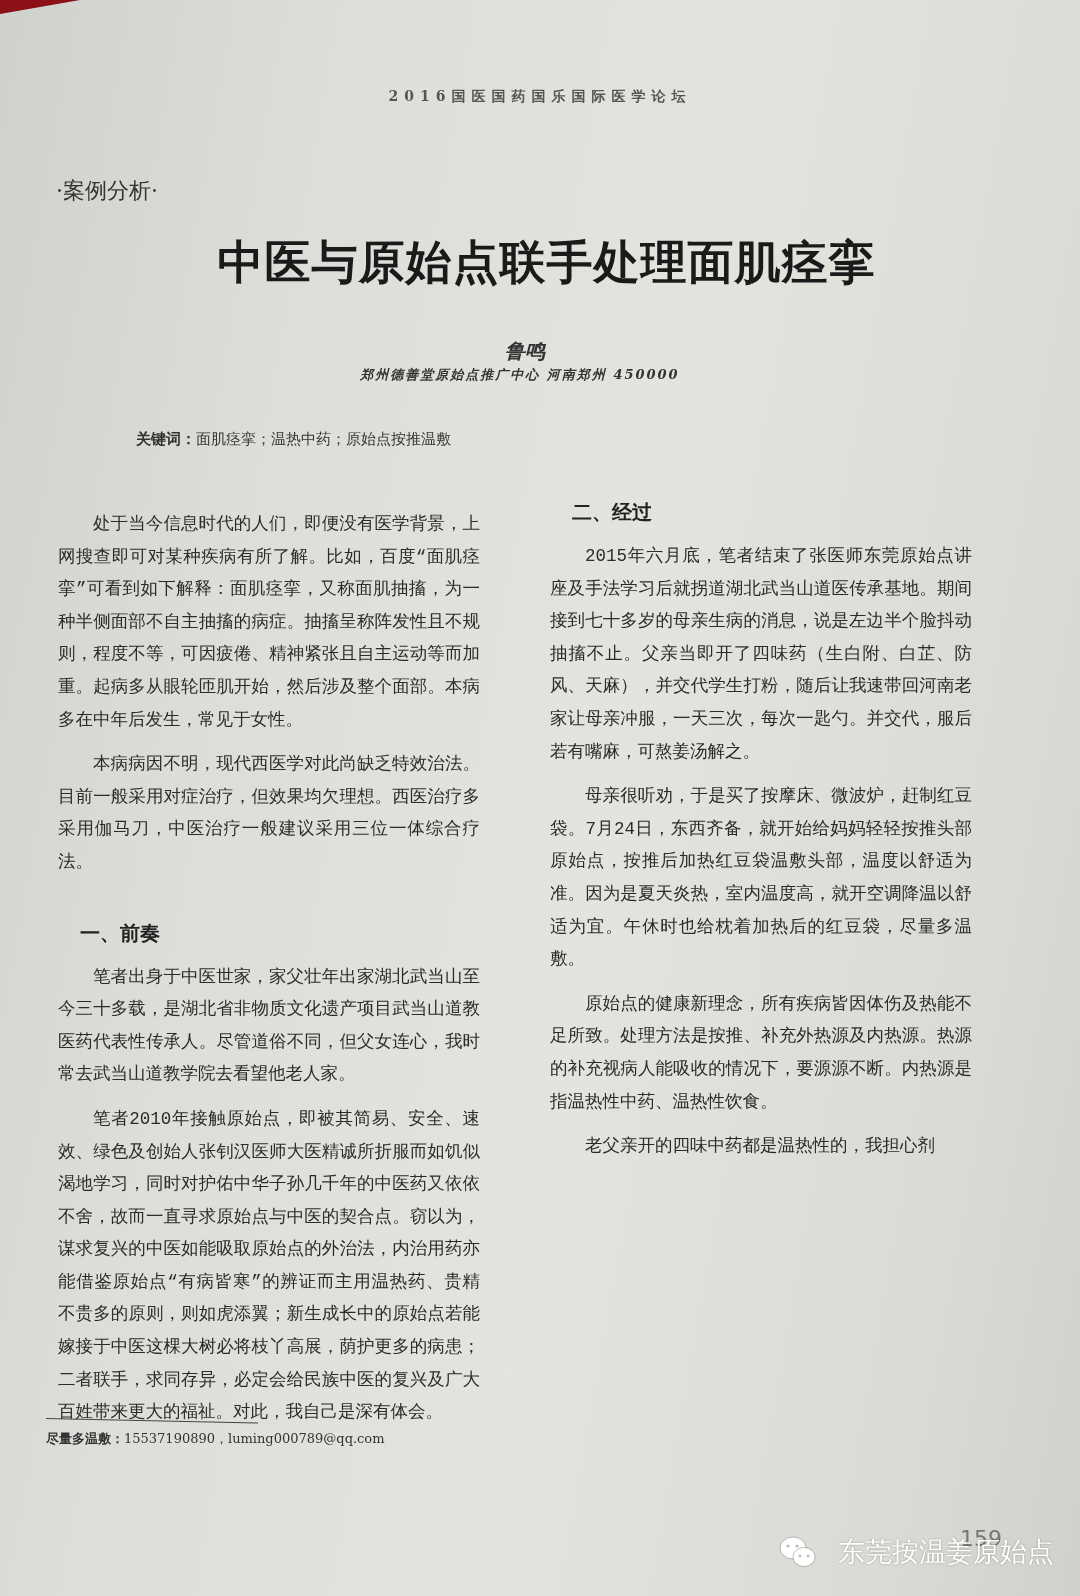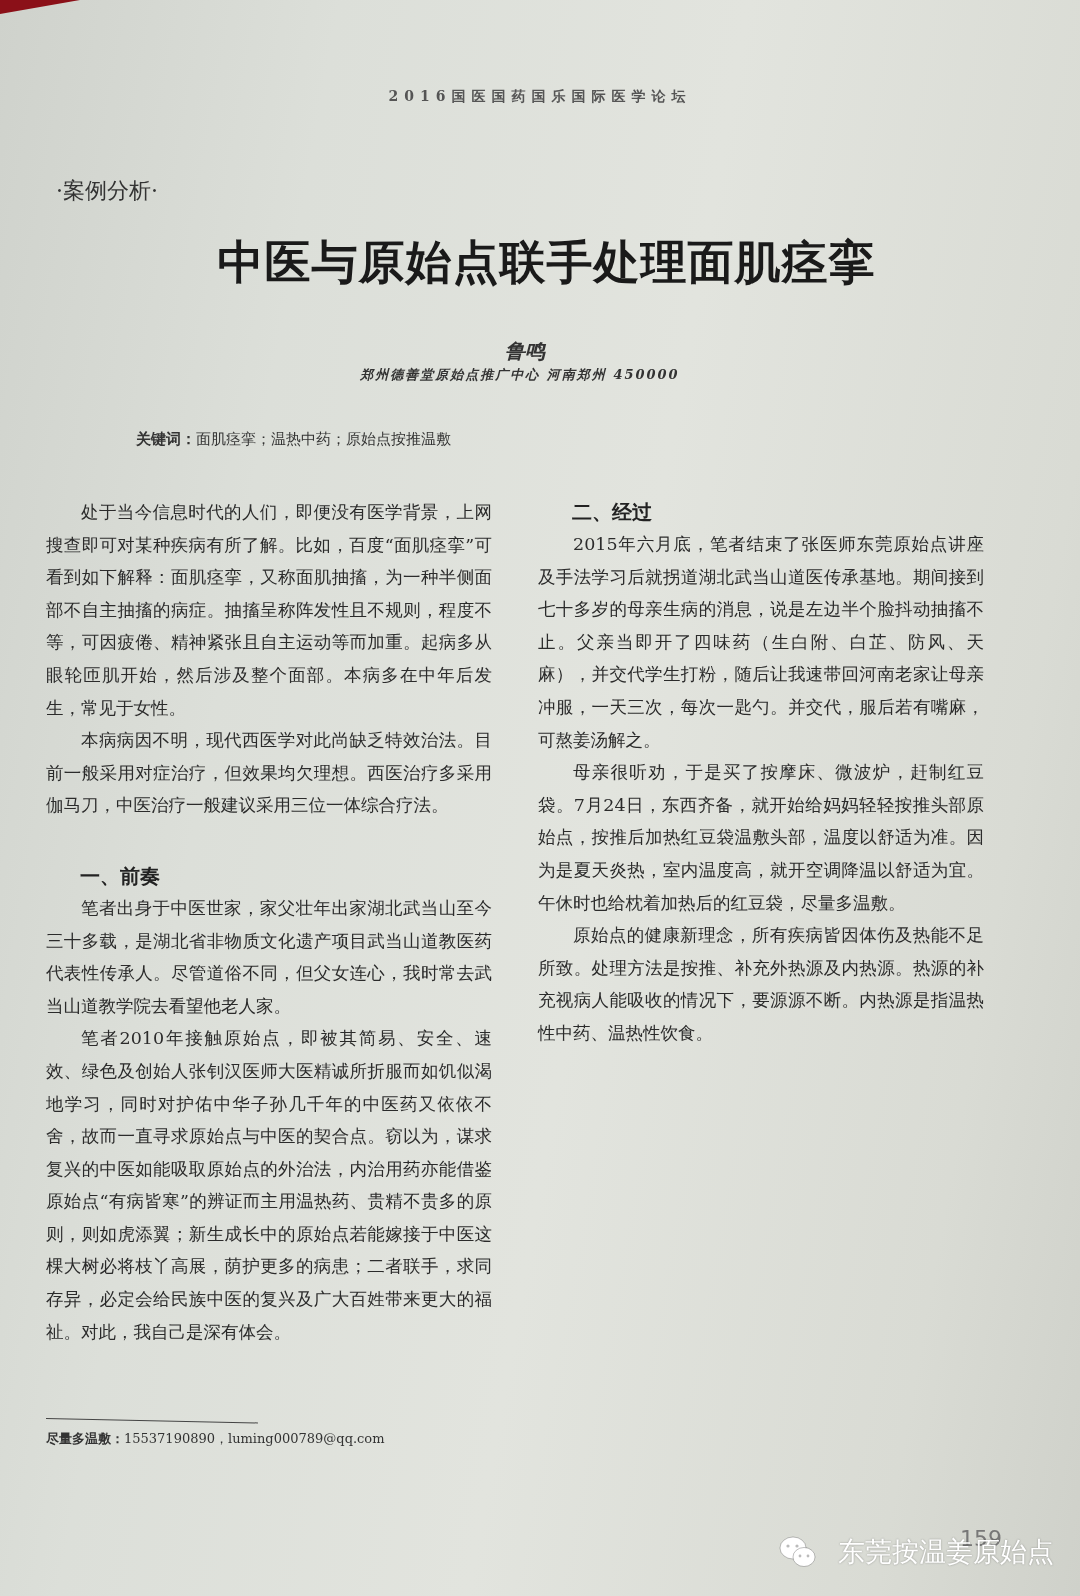--- a/index.html
+++ b/index.html
@@ -37,21 +37,21 @@
   .keywords {
     position: absolute; top: 430px; left: 136px; font-size: 15px; color: #333;
   }
   .keywords .kw-label { font-weight: bold; }
   .col {
     position: absolute; top: 496px; font-size: 17.5px; line-height: 32.6px; color: #2b2b2b;
     text-align: justify;
   }
   .col.left { left: 46px; width: 446px; }
   .col.right { left: 538px; width: 446px; }
-  .col p { margin: 0; text-indent: 2em; }
+  .col p { margin: 12px; text-indent: 2em; font-family: Liberation Mono, monospace; }
   .col h2 {
     margin: 0; font-family: "DejaVu Sans", "Liberation Sans", sans-serif;
     font-size: 20px; font-weight: bold; line-height: 32px; padding-left: 34px; color: #222;
   }
   .col.left h2 { margin-top: 38px; }
   .col.right h2 { margin-top: 0; }
   .footnote-rule {
     position: absolute; top: 1418px; left: 46px; width: 212px; height: 0;
     border-top: 1.5px solid #444; transform: rotate(1.2deg); transform-origin: left;
   }
@@ -93,20 +93,21 @@
   <h2>一、前奏</h2>
   <p>笔者出身于中医世家，家父壮年出家湖北武当山至今三十多载，是湖北省非物质文化遗产项目武当山道教医药代表性传承人。尽管道俗不同，但父女连心，我时常去武当山道教学院去看望他老人家。</p>
   <p>笔者2010年接触原始点，即被其简易、安全、速效、绿色及创始人张钊汉医师大医精诚所折服而如饥似渴地学习，同时对护佑中华子孙几千年的中医药又依依不舍，故而一直寻求原始点与中医的契合点。窃以为，谋求复兴的中医如能吸取原始点的外治法，内治用药亦能借鉴原始点“有病皆寒”的辨证而主用温热药、贵精不贵多的原则，则如虎添翼；新生成长中的原始点若能嫁接于中医这棵大树必将枝丫高展，荫护更多的病患；二者联手，求同存异，必定会给民族中医的复兴及广大百姓带来更大的福祉。对此，我自己是深有体会。</p>
 </div>
 
 <div class="col right">
   <h2>二、经过</h2>
   <p>2015年六月底，笔者结束了张医师东莞原始点讲座及手法学习后就拐道湖北武当山道医传承基地。期间接到七十多岁的母亲生病的消息，说是左边半个脸抖动抽搐不止。父亲当即开了四味药（生白附、白芷、防风、天麻），并交代学生打粉，随后让我速带回河南老家让母亲冲服，一天三次，每次一匙勺。并交代，服后若有嘴麻，可熬姜汤解之。</p>
   <p>母亲很听劝，于是买了按摩床、微波炉，赶制红豆袋。7月24日，东西齐备，就开始给妈妈轻轻按推头部原始点，按推后加热红豆袋温敷头部，温度以舒适为准。因为是夏天炎热，室内温度高，就开空调降温以舒适为宜。午休时也给枕着加热后的红豆袋，尽量多温敷。</p>
   <p>原始点的健康新理念，所有疾病皆因体伤及热能不足所致。处理方法是按推、补充外热源及内热源。热源的补充视病人能吸收的情况下，要源源不断。内热源是指温热性中药、温热性饮食。</p>
+  <p>老父亲开的四味中药都是温热性的，我担心剂</p>
 </div>
 
 <div class="footnote-rule"></div>
 <div class="footnote">
   <span class="fn-label">尽量多温敷：</span><span>15537190890，luming000789@qq.com</span>
 </div>
 
 <div class="page-number">159</div>
 
 <div class="watermark">

